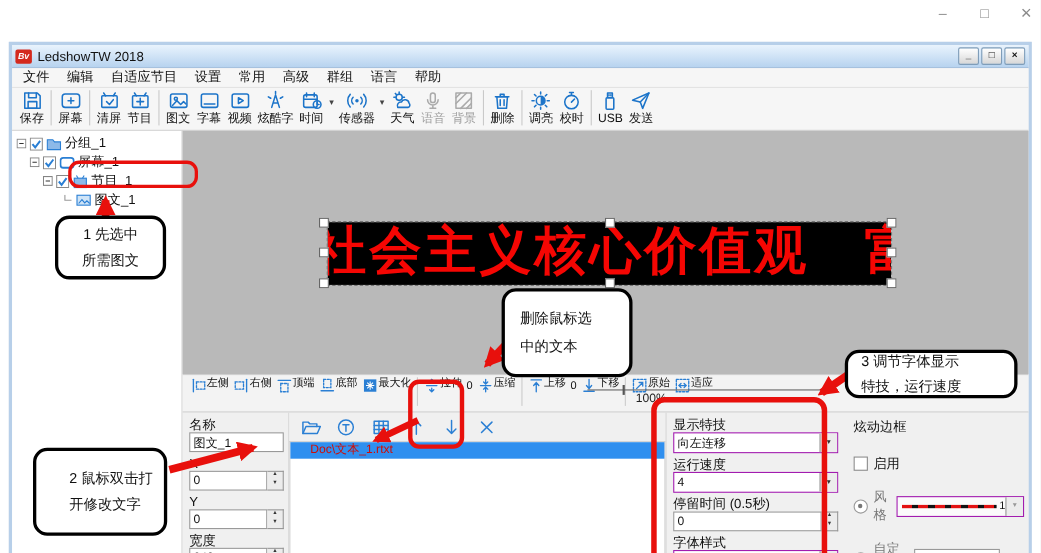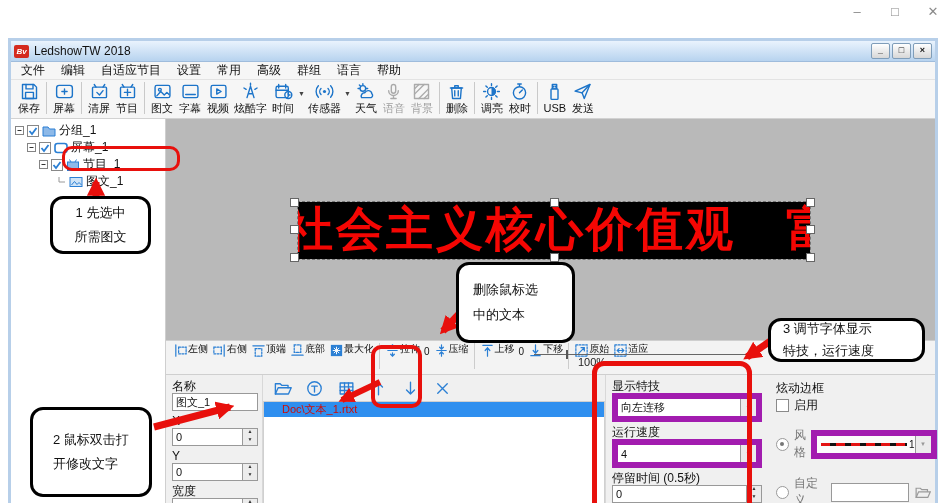--- a/index.html
+++ b/index.html
@@ -70,21 +70,21 @@
   .filepanel{width:342px;border-left:1px solid #d8d8d8;flex:none;display:flex;flex-direction:column}
   .filetoolbar{height:26px;background:#f0f0f0;display:flex;align-items:center;gap:13px;padding-left:10px}
   .fbtn{display:flex}
   .fbtn svg{width:19px;height:19px}
   .fli{stroke:#2a7fd4;fill:none;stroke-width:1.7;stroke-linecap:round;stroke-linejoin:round}
   .filelist{flex:1;background:#fff;border:1px solid #d0d0d0;border-bottom:none}
   .filerow{height:15px;background:#2f8fef;color:#cf0d06;font-size:11px;line-height:15px;padding-left:18px}
   .fxpanel{flex:1;border-left:1px solid #d8d8d8;display:flex;padding:1px 4px 0 6px;min-width:0}
   .fxleft{width:150px;flex:none}
   .fxright{flex:1;padding-left:14px;min-width:0}
-  .dd{display:flex;height:17px;border:6px solid #a21caf;background:#fff;font-size:11px;
+  .dd{display:flex;height:17px;border:1px solid #a21caf;background:#fff;font-size:11px;
       align-items:center;justify-content:space-between}
   .ddtext{padding-left:3px;white-space:nowrap;overflow:hidden}
   .ddbtn{width:15px;height:100%;background:#ececec;border-left:1px solid #999;display:flex;
          align-items:center;justify-content:center;font-size:6px;color:#333;flex:none}.dis{background:#fbfbfb}
   .checkbox{width:11px;height:11px;border:1px solid #8a8a8a;background:#fff;flex:none}
   .radio{width:11px;height:11px;border:1px solid #9a9a9a;border-radius:50%;background:#fff;flex:none;position:relative}
   .radio.sel::after{content:"";position:absolute;left:3px;top:3px;width:4px;height:4px;border-radius:50%;background:#777}
   .fxrow{display:flex;align-items:center;gap:5px}
   .graylbl{color:#777}
   .dashline{width:86px;height:3px;background:repeating-linear-gradient(90deg,#e31212 0 9px,#111 9px 15px)}
@@ -591,21 +591,21 @@
             <div class="plbl">字体样式</div>
             <div class="dd">
               <span class="ddtext">无</span>
               <span class="ddbtn">▼</span>
             </div>
 
           </div>
 
           <div class="fxright">
             <div class="plbl" style="margin-top:5px">炫动边框</div>
-            <div class="fxrow" style="margin-top:2px">
+            <div class="fxrow" style="margin-top:18px">
               <span class="checkbox"></span>
               <span>启用</span>
             </div>
             <div class="fxrow" style="margin-top:13px">
               <span class="radio sel"></span>
               <span class="graylbl" style="width:32px">风格</span>
               <div class="dd dis" style="flex:1">
                 <span style="display:flex;align-items:center;gap:2px;padding-left:4px">
                   <span class="dashline"></span>
                   <span style="font-size:10px">1</span>
@@ -655,20 +655,20 @@
 </svg>
 
 <div class="callout" style="left:50px;top:196px;width:101px;height:58px;text-align:center">
   <div>1 先选中</div>
   <div>所需图文</div>
 </div>
 <div class="callout" style="left:456px;top:262px;width:119px;height:81px;padding-left:14px">
   <div>删除鼠标选</div>
   <div>中的文本</div>
 </div>
-<div class="callout" style="left:30px;top:407px;width:122px;height:90px;padding-left:20px">
+<div class="callout" style="left:30px;top:407px;width:122px;height:80px;padding-left:30px">
   <div>2 鼠标双击打</div>
   <div>开修改文字</div>
 </div>
 <div class="callout" style="left:768px;top:318px;width:157px;height:44px;padding-left:12px;line-height:1.7">
   <div>3 调节字体显示</div>
   <div>特技，运行速度</div>
 </div>
 
 </body></html>

